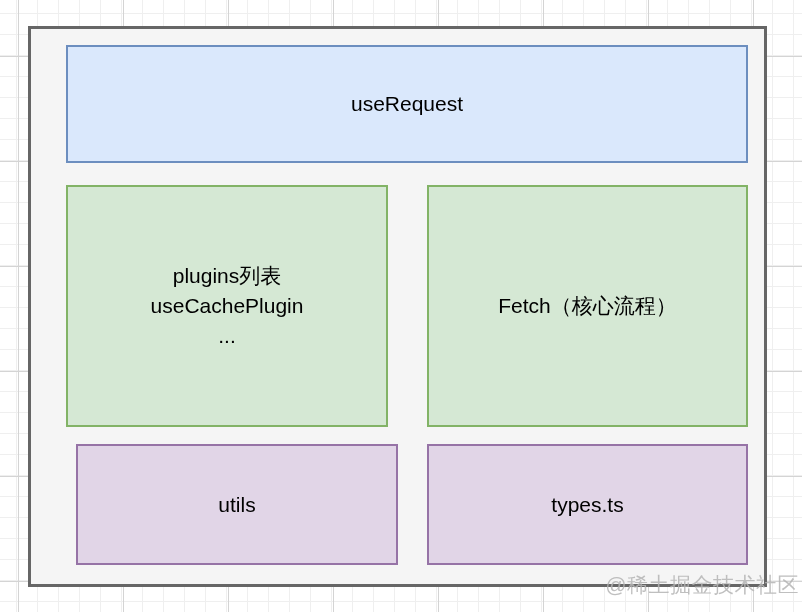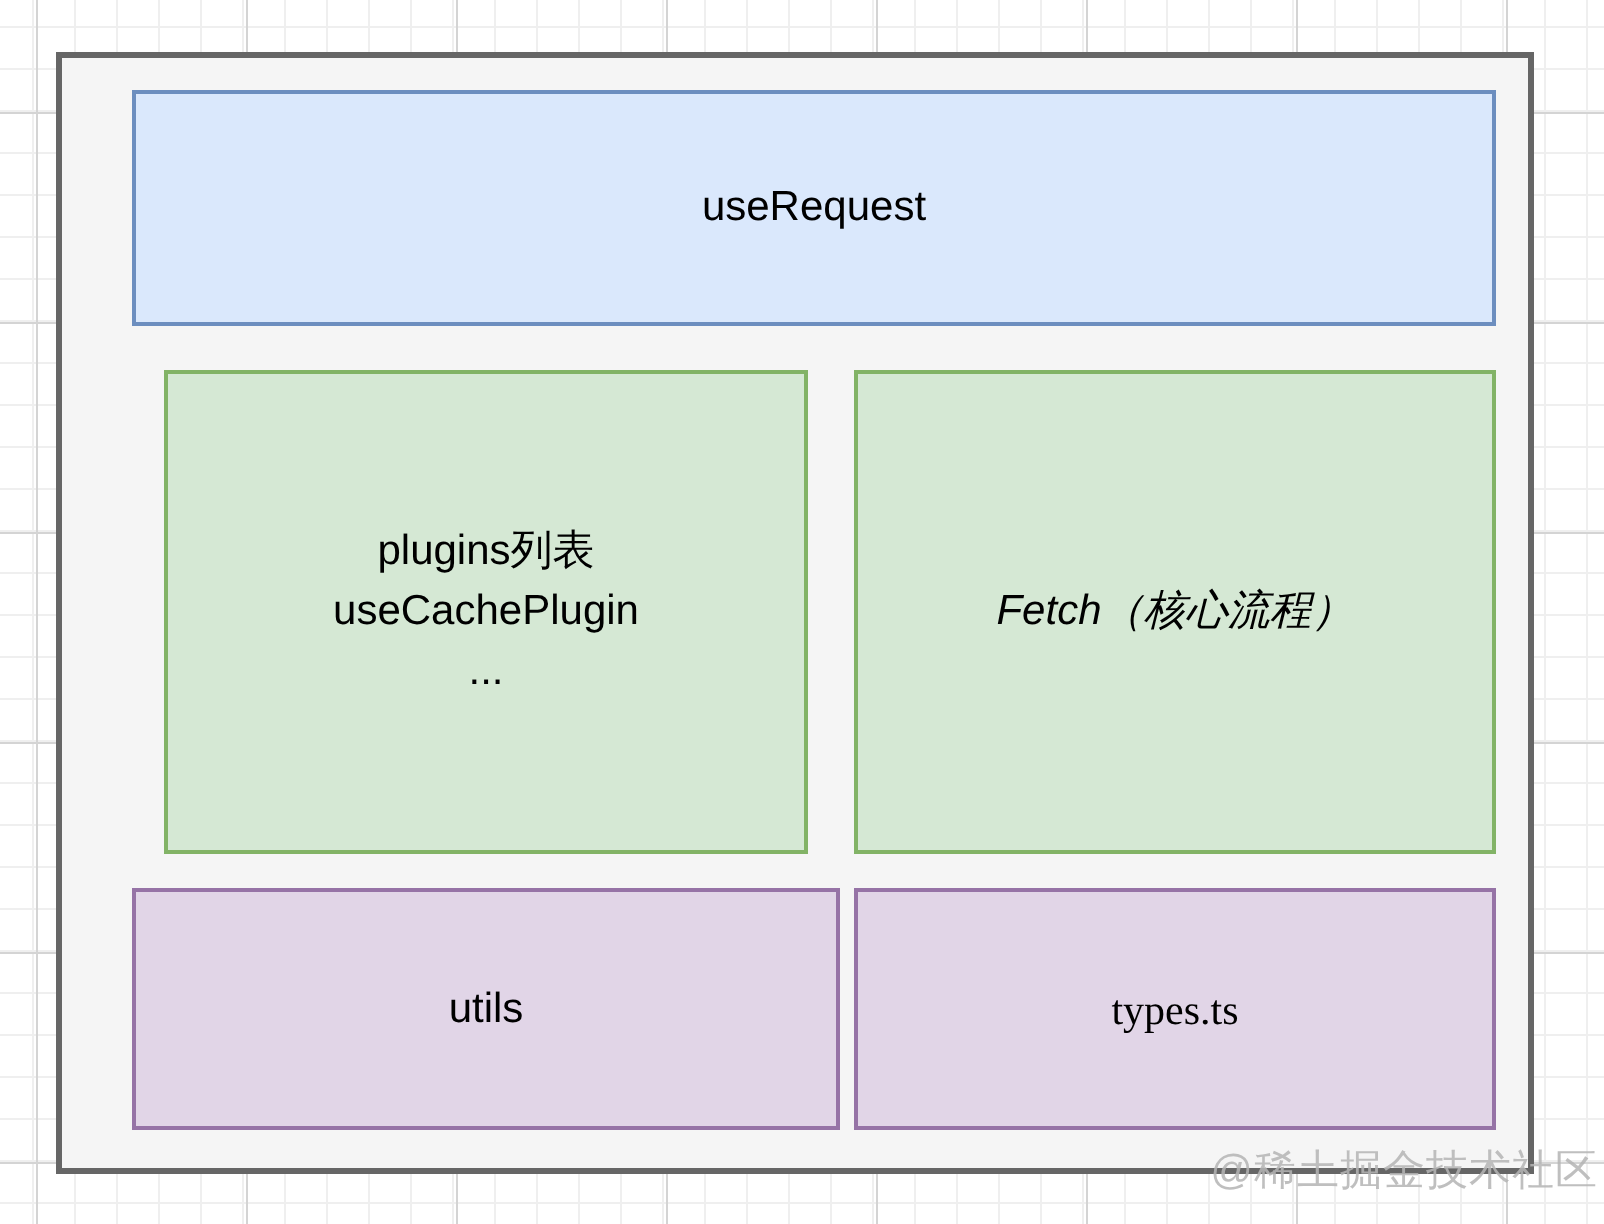--- a/index.html
+++ b/index.html
@@ -49,24 +49,24 @@
   }
   .node.green {
     background: #d5e8d4;
     border: 2px solid #82b366;
   }
   .node.purple {
     background: #e1d5e7;
     border: 2px solid #9673a6;
   }
   .box-userequest { left: 66px;  top: 45px;  width: 682px; height: 118px; }
-  .box-plugins    { left: 66px;  top: 185px; width: 322px; height: 242px; margin-left: 16px; }
-  .box-fetch      { left: 427px; top: 185px; width: 321px; height: 242px; font-style: italic; }
-  .box-utils      { left: 66px;  top: 444px; width: 354px; height: 121px; }
-  .box-types      { left: 427px; top: 444px; width: 321px; height: 121px; font-family: Liberation Serif, serif; }
+  .box-plugins    { left: 66px;  top: 185px; width: 322px; height: 242px; }
+  .box-fetch      { left: 427px; top: 185px; width: 321px; height: 242px; }
+  .box-utils      { left: 76px;  top: 444px; width: 322px; height: 121px; }
+  .box-types      { left: 427px; top: 444px; width: 321px; height: 121px; }
   .watermark {
     position: absolute;
     right: 3px;
     bottom: 13px;
     font-size: 21px;
     color: #b5b5b5;
     opacity: 0.85;
     letter-spacing: 0.5px;
     white-space: nowrap;
   }

